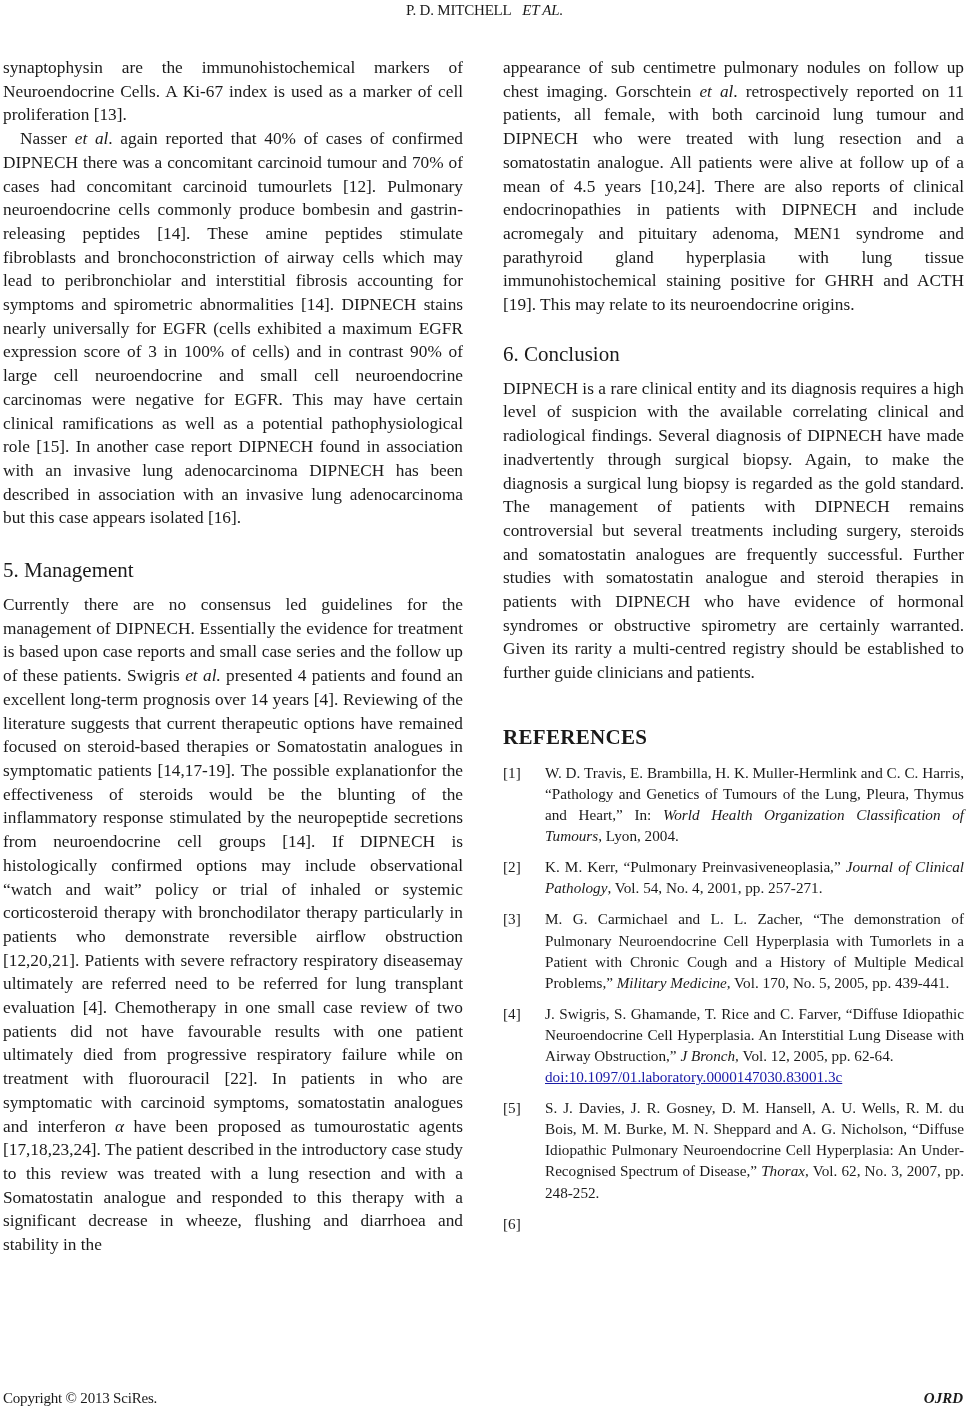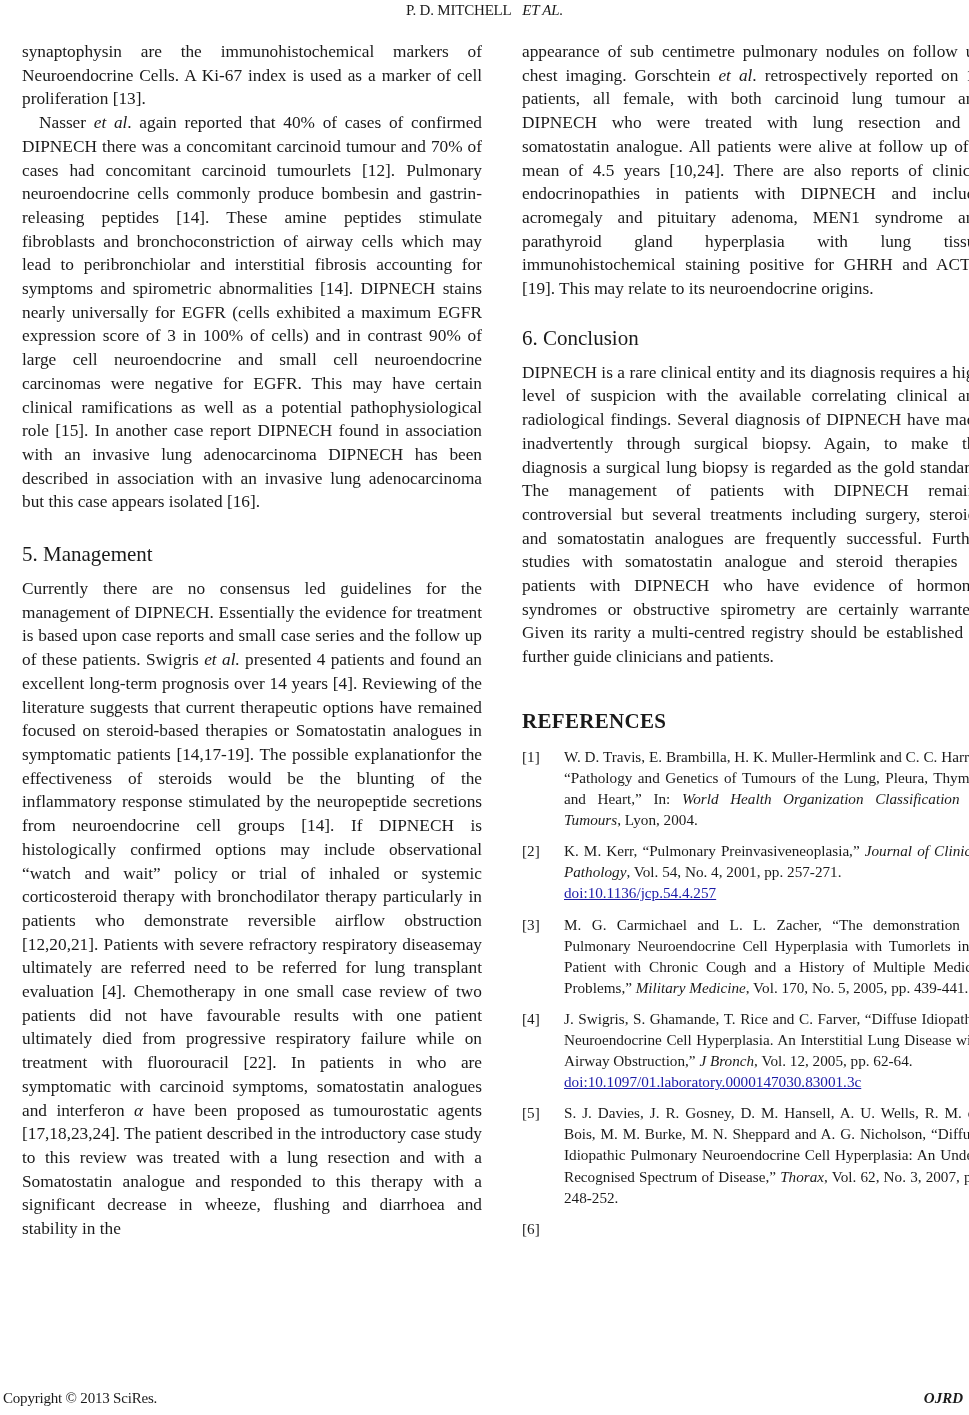--- a/index.html
+++ b/index.html
@@ -12,21 +12,21 @@
     position: absolute; top: 0; left: 0; width: 969px; height: 24px;
     font-size: 15px; line-height: 20px; padding-left: 39px;
   }
   .running-head .authors {
     position: absolute; left: 0; width: 969px; text-align: center; top: 0;
     letter-spacing: -0.2px;
   }
   .running-head .authors i { font-style: italic; }
   .running-head .page-num { position: absolute; right: 6px; top: 0; }
 
-  .col { position: absolute; top: 40px; margin-left: 19px; }
+  .col { position: absolute; top: 56px; }
   .col-left { left: 3px; width: 460px; }
   .col-right { left: 503px; width: 461px; }
 
   p.body {
     margin: 0; font-size: 17.3px; line-height: 23.7px; text-align: justify;
     hyphens: none;
   }
   p.indent { text-indent: 17px; }
   .sec-head {
     font-weight: normal; font-size: 21px; line-height: 26px; margin: 0;
@@ -76,21 +76,20 @@
   <p class="body">DIPNECH is a rare clinical entity and its diagnosis requires a high level of suspicion with the available correlating clinical and radiological findings. Several diagnosis of DIPNECH have made inadvertently through surgical biopsy. Again, to make the diagnosis a surgical lung biopsy is regarded as the gold standard. The management of patients with DIPNECH remains controversial but several treatments including surgery, steroids and somatostatin analogues are frequently successful. Further studies with somatostatin analogue and steroid therapies in patients with DIPNECH who have evidence of hormonal syndromes or obstructive spirometry are certainly warranted. Given its rarity a multi-centred registry should be established to further guide clinicians and patients.</p>
   <h2 class="ref-head" style="margin-top:40px;margin-bottom:12px;">REFERENCES</h2>
   <ul class="refs">
     <li class="ref">
       <span class="num">[1]</span>
       <span>W. D. Travis, E. Brambilla, H. K. Muller-Hermlink and C. C. Harris, “Pathology and Genetics of Tumours of the Lung, Pleura, Thymus and Heart,” In: </span><em>World Health Organization Classification of Tumours</em><span>, Lyon, 2004.</span>
     </li>
     <li class="ref">
       <span class="num">[2]</span>
       <span>K. M. Kerr, “Pulmonary Preinvasiveneoplasia,” </span><em>Journal of Clinical Pathology</em><span>, Vol. 54, No. 4, 2001, pp. 257-271.</span>
-      <a class="doi">doi:10.1136/jcp.54.4.257</a>
     </li>
     <li class="ref">
       <span class="num">[3]</span>
       <span>M. G. Carmichael and L. L. Zacher, “The demonstration of Pulmonary Neuroendocrine Cell Hyperplasia with Tumorlets in a Patient with Chronic Cough and a History of Multiple Medical Problems,” </span><em>Military Medicine</em><span>, Vol. 170, No. 5, 2005, pp. 439-441.</span>
     </li>
     <li class="ref">
       <span class="num">[4]</span>
       <span>J. Swigris, S. Ghamande, T. Rice and C. Farver, “Diffuse Idiopathic Neuroendocrine Cell Hyperplasia. An Interstitial Lung Disease with Airway Obstruction,” </span><em>J Bronch</em><span>, Vol. 12, 2005, pp. 62-64.</span>
       <a class="doi">doi:10.1097/01.laboratory.0000147030.83001.3c</a>
     </li>

